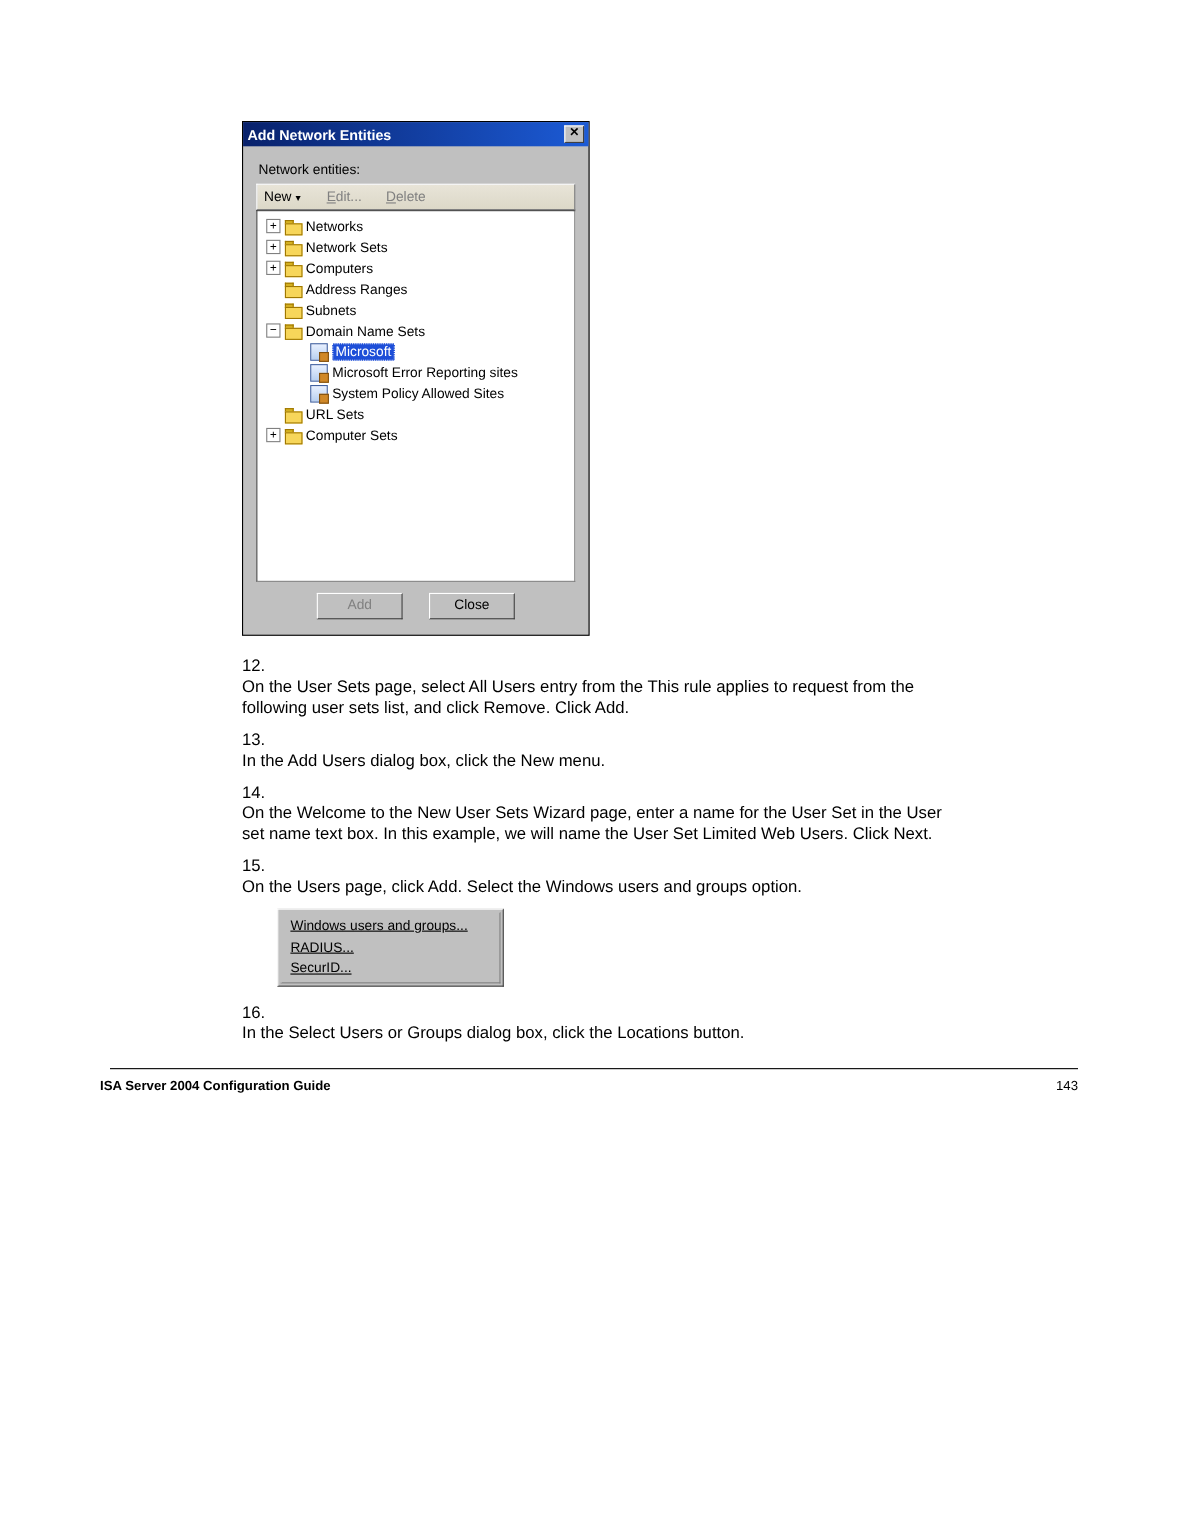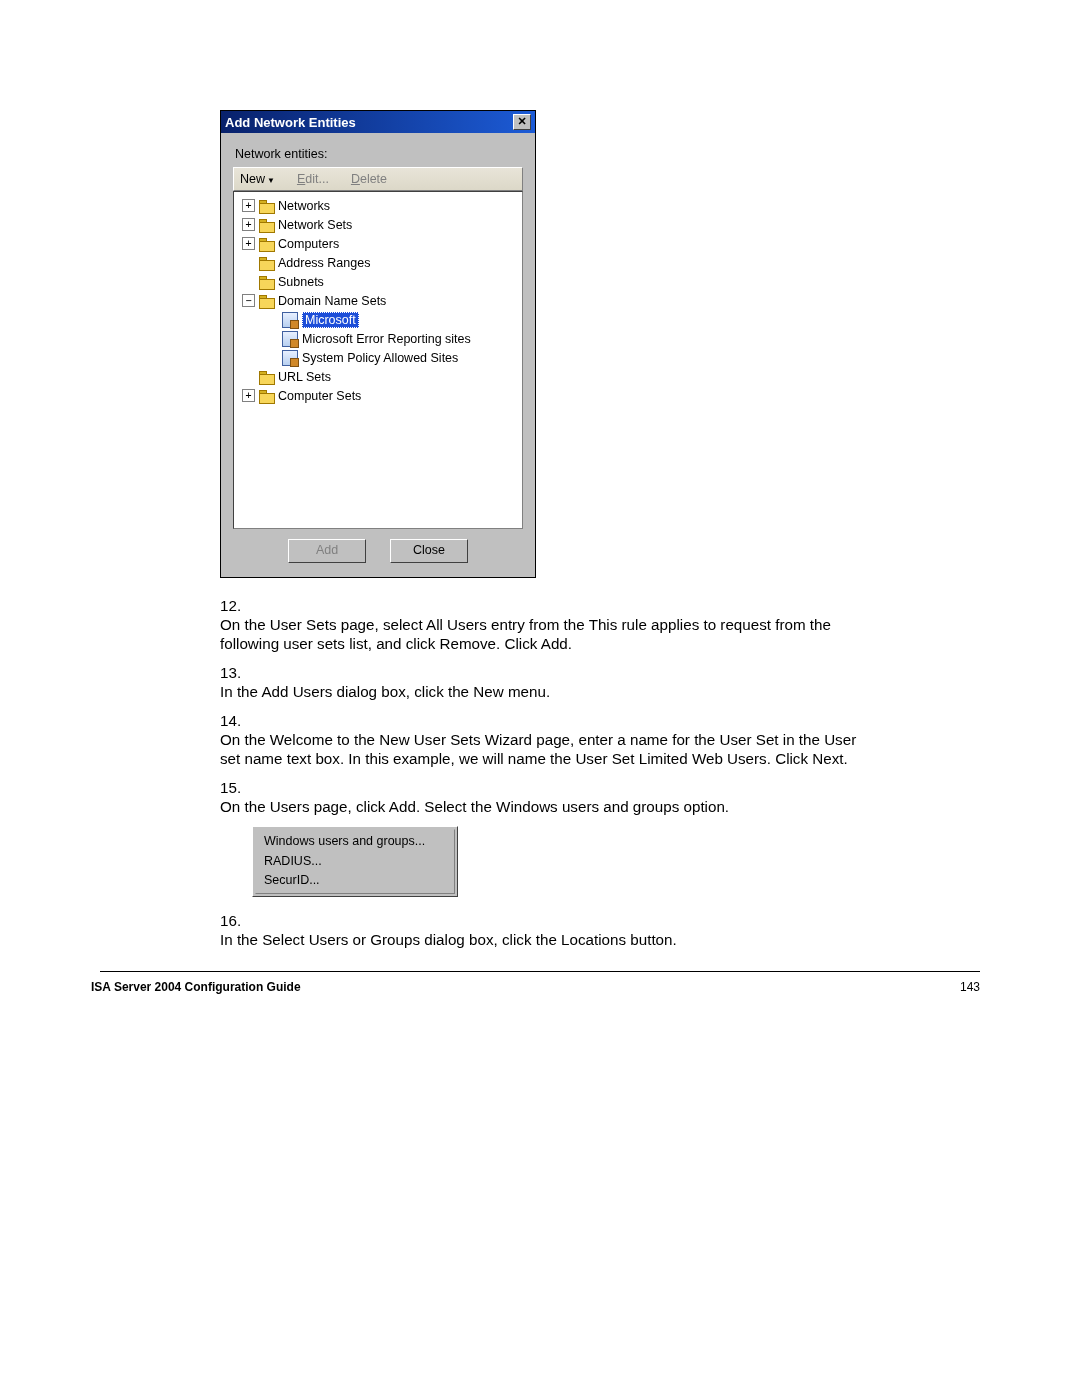--- a/index.html
+++ b/index.html
@@ -196,20 +196,21 @@
     font-family: Tahoma, Arial, sans-serif;
     font-size:12.5px;
     margin: 10px 0 14px 32px;
     padding:2px;
   }
   .popup-inner {
     border:1px solid #808080;
     border-top-color:#c0c0c0;
     border-left-color:#c0c0c0;
     padding:2px 0;
+    text-decoration:underline;
   }
   .popup-item {
     padding:2px 8px;
   }
   .popup-item .ul::first-letter { text-decoration: underline; }
 
   
   .footer-line {
     position:absolute;
     left:100px; right:100px;

